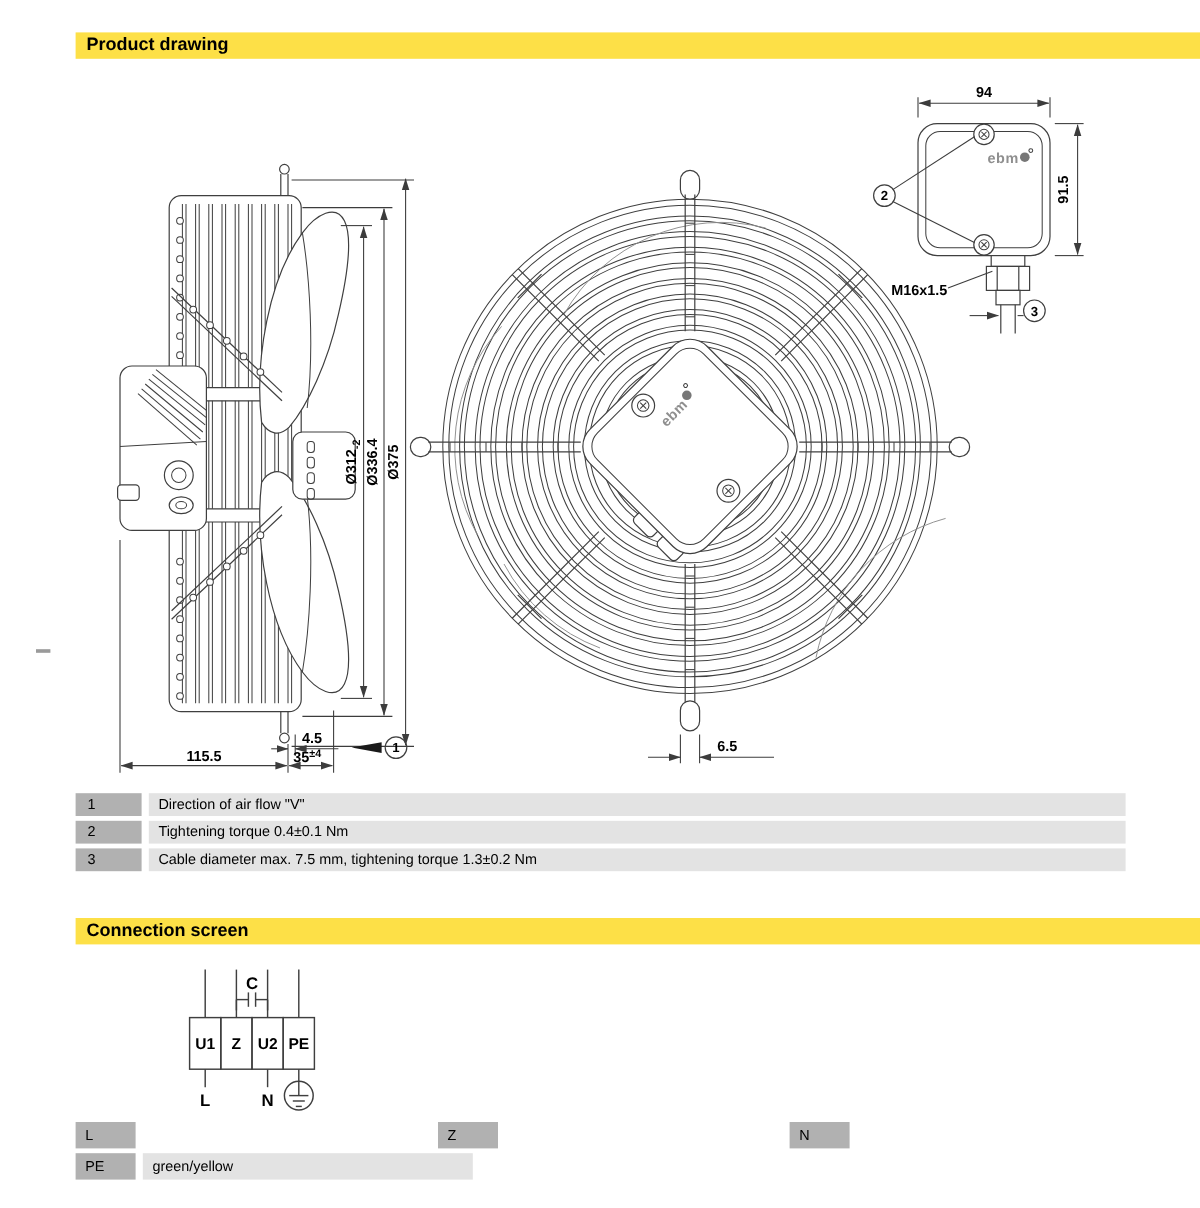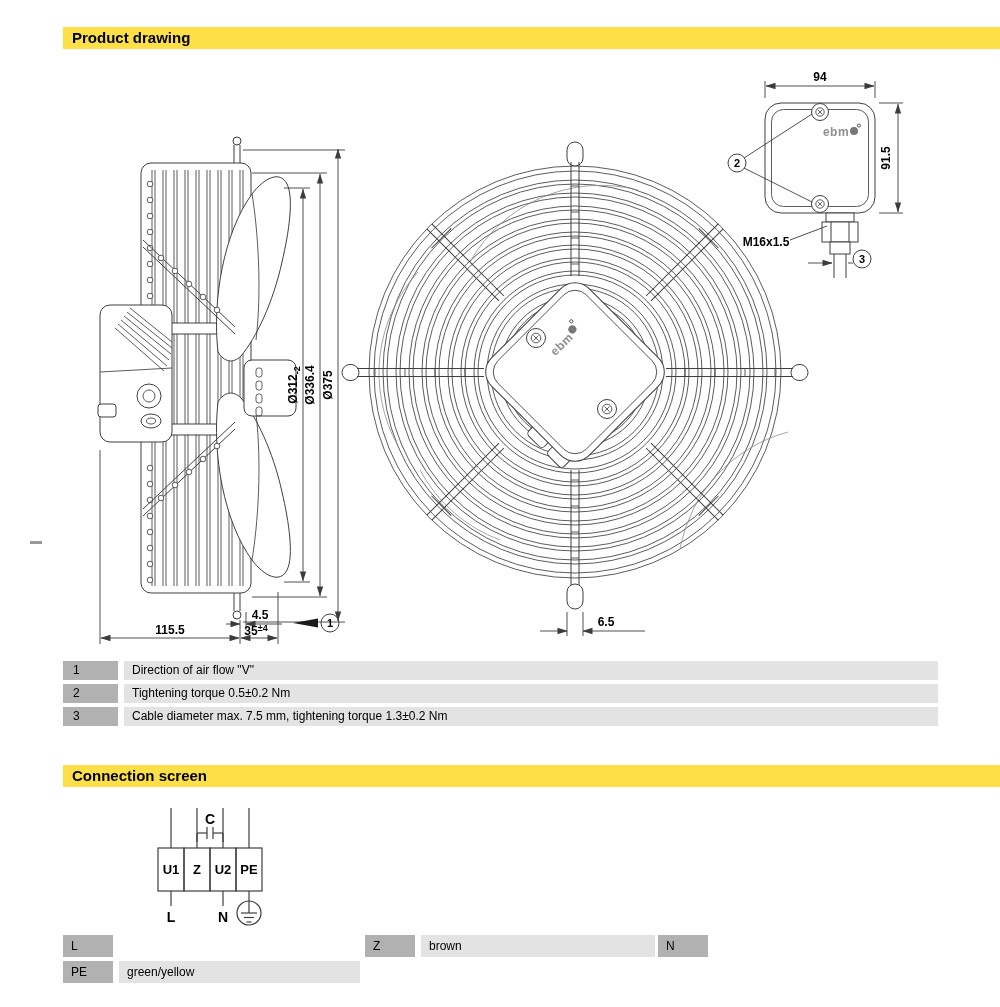--- a/index.html
+++ b/index.html
@@ -382,21 +382,21 @@
   </g>
 </svg>
 
 <div class="notes">
   <div class="nrow">
     <div class="ncell-num">1</div>
     <div class="ncell-text">Direction of air flow "V"</div>
   </div>
   <div class="nrow">
     <div class="ncell-num">2</div>
-    <div class="ncell-text">Tightening torque 0.5±0.2 Nm</div>
+    <div class="ncell-text">Tightening torque 0.4±0.1 Nm</div>
   </div>
   <div class="nrow">
     <div class="ncell-num">3</div>
     <div class="ncell-text">Cable diameter max. 7.5 mm, tightening torque 1.3±0.2 Nm</div>
   </div>
 </div>
 
 <svg class="wiring-svg" width="180" height="135" viewBox="140 800 180 135">
 
   <g class="wln">
@@ -440,17 +440,16 @@
     <line x1="249" y1="901" x2="249" y2="913"></line>
     <line x1="241" y1="913" x2="257" y2="913"></line>
     <line x1="244" y1="917.5" x2="254" y2="917.5"></line>
     <line x1="246.5" y1="922" x2="251.5" y2="922"></line>
   </g>
 </svg>
 
 <div class="legend">
   <div class="lkey" style="left:0;top:0;">L</div>
   <div class="lkey" style="left:302px;top:0;">Z</div>
-  <div class="lval" style="left:358px;top:0;width:234px;">brown</div>
   <div class="lkey" style="left:595px;top:0;">N</div>
   <div class="lkey" style="left:0;top:26px;">PE</div>
-  <div class="lval" style="left:56px;top:26px;width:241px;">green/yellow</div>
+  <div class="lval" style="left:56px;top:26px;width:275px;">green/yellow</div>
 </div>
 
 </body></html>

